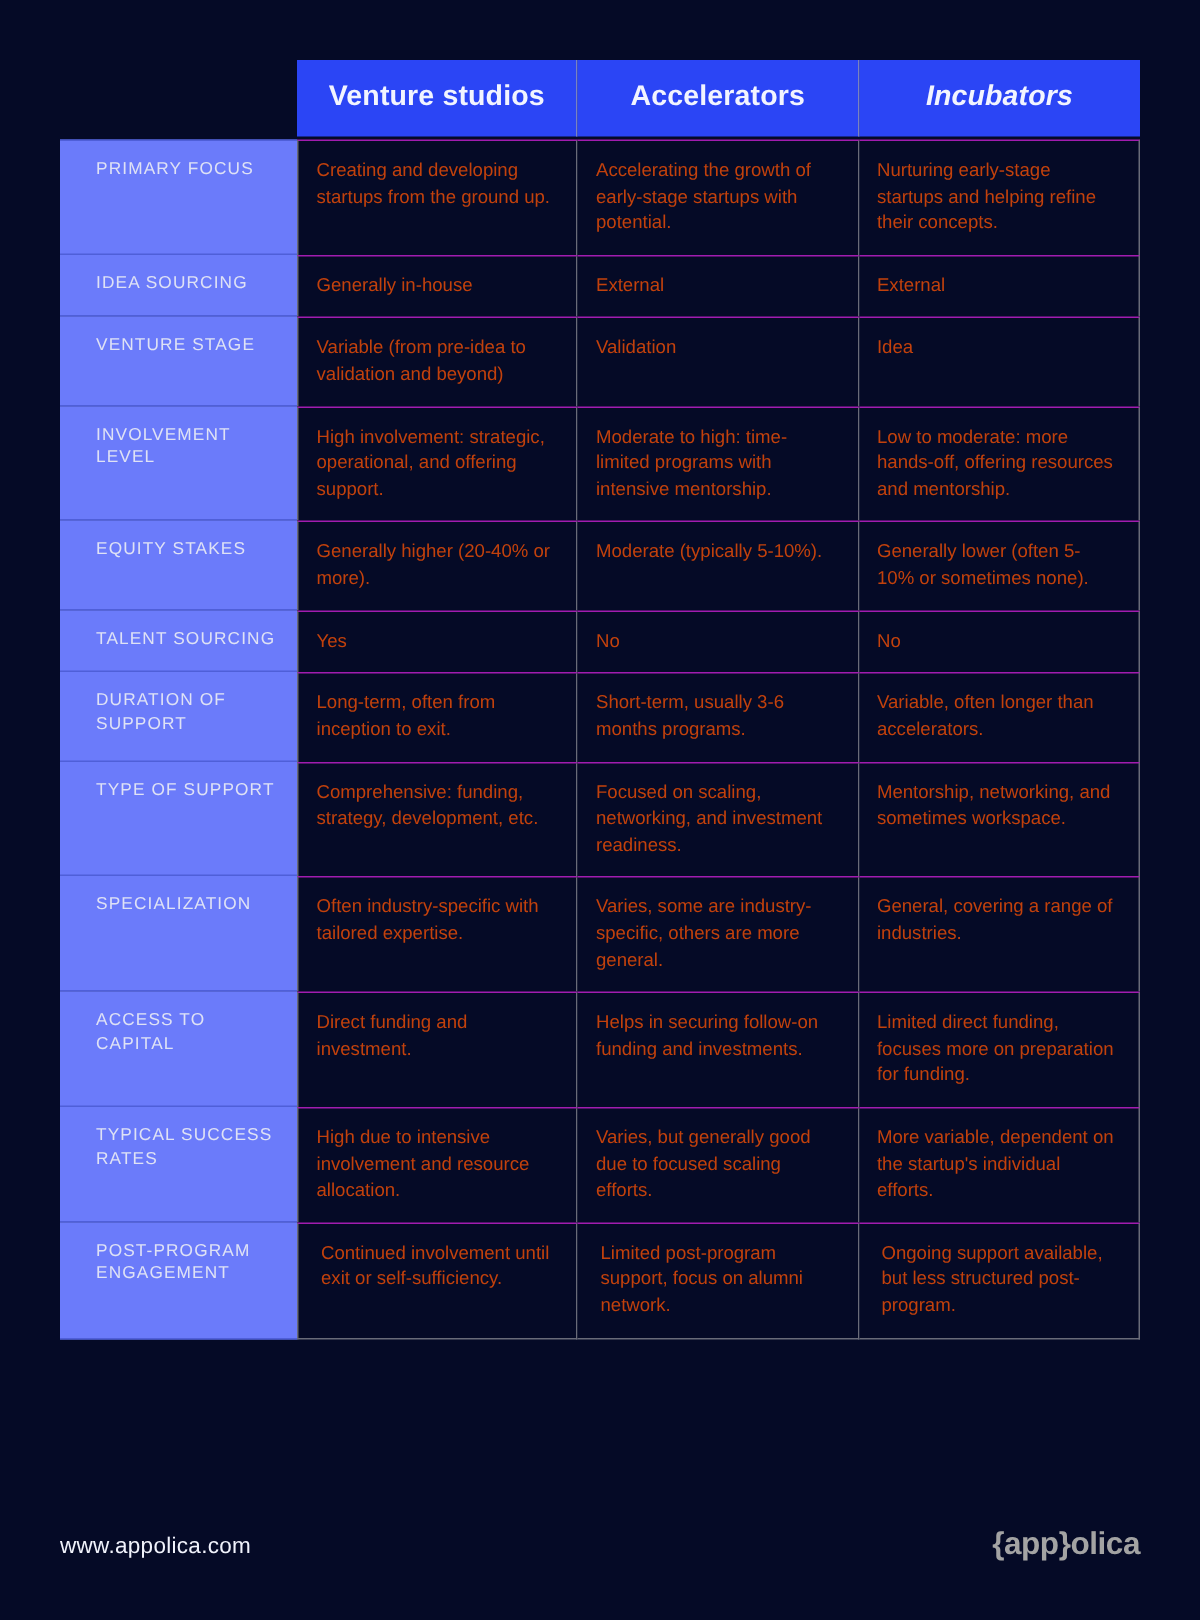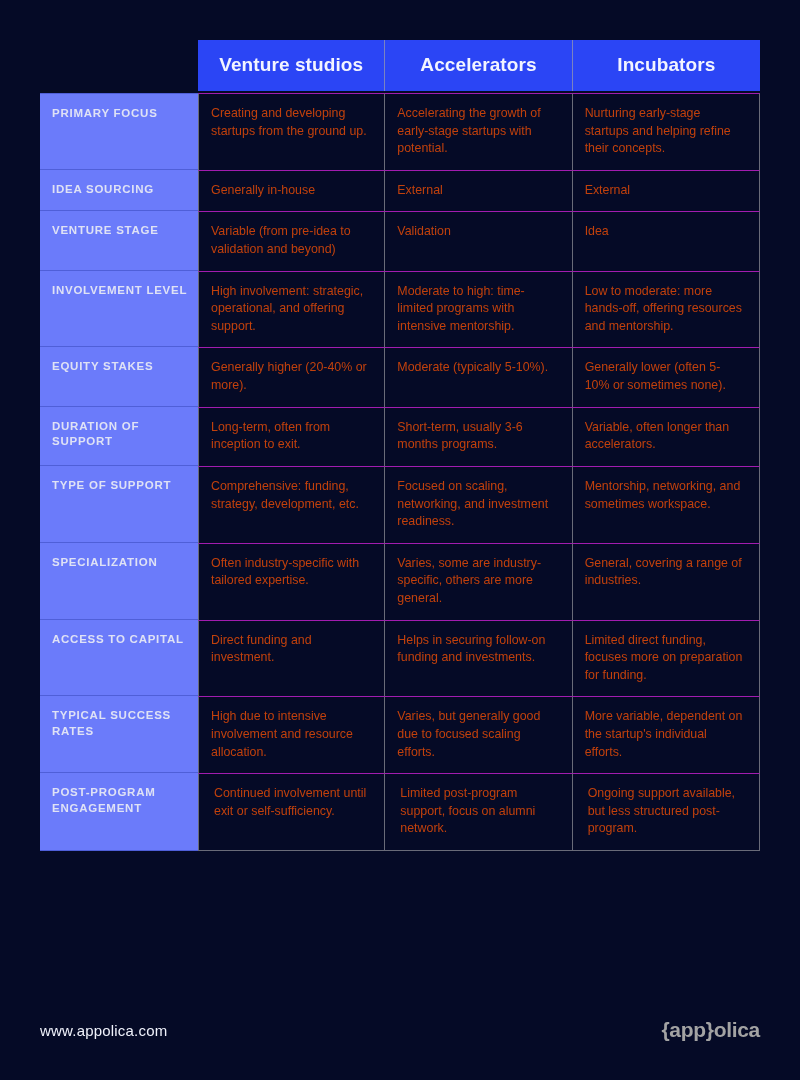--- a/index.html
+++ b/index.html
@@ -52,39 +52,39 @@
     background: #2b45f5;
     color: #f2f4ff;
     font-size: 19px;
     font-weight: bold;
     text-align: center;
     padding: 14px 6px 15px 6px;
     border-right: 1px solid #7a83c0;
     letter-spacing: 0.1px;
     vertical-align: middle;
   }
-  thead th.head.last { border-right: none; }
+  thead th.head.last { border-right: none; font-style: italic; }
 
   thead tr.spacer td {
     height: 2px;
     padding: 0;
     border: none;
     background: transparent;
   }
 
   
   td.rowlabel {
     background: #6b7bfa;
     color: #dfe2f5;
     font-size: 11.5px;
-    font-weight: bold;
+    font-weight: normal;
     letter-spacing: 0.75px;
     text-transform: uppercase;
     vertical-align: top;
-    padding: 12px 10px 12px 12px;
+    padding: 12px 10px 12px 24px;
     line-height: 1.35;
     border-bottom: 1px solid #4f5fd8;
   }
   tbody tr:first-child td.rowlabel { border-top: 1px solid #4f5fd8; }
 
   td.cell {
     background: #050a26;
     color: #c2410c;
     font-size: 12.4px;
     line-height: 1.42;
@@ -171,20 +171,26 @@
             <td class="cell">Moderate to high: time-limited programs with intensive mentorship.</td>
             <td class="cell last">Low to moderate: more hands-off, offering resources and mentorship.</td>
           </tr>
           <tr>
             <td class="rowlabel">Equity stakes</td>
             <td class="cell first">Generally higher (20-40% or more).</td>
             <td class="cell">Moderate (typically 5-10%).</td>
             <td class="cell last">Generally lower (often 5-10% or sometimes none).</td>
           </tr>
           <tr>
+            <td class="rowlabel">Talent sourcing</td>
+            <td class="cell first">Yes</td>
+            <td class="cell">No</td>
+            <td class="cell last">No</td>
+          </tr>
+          <tr>
             <td class="rowlabel">Duration of support</td>
             <td class="cell first">Long-term, often from inception to exit.</td>
             <td class="cell">Short-term, usually 3-6 months programs.</td>
             <td class="cell last">Variable, often longer than accelerators.</td>
           </tr>
           <tr>
             <td class="rowlabel">Type of support</td>
             <td class="cell first">Comprehensive: funding, strategy, development, etc.</td>
             <td class="cell">Focused on scaling, networking, and investment readiness.</td>
             <td class="cell last">Mentorship, networking, and sometimes workspace.</td>

